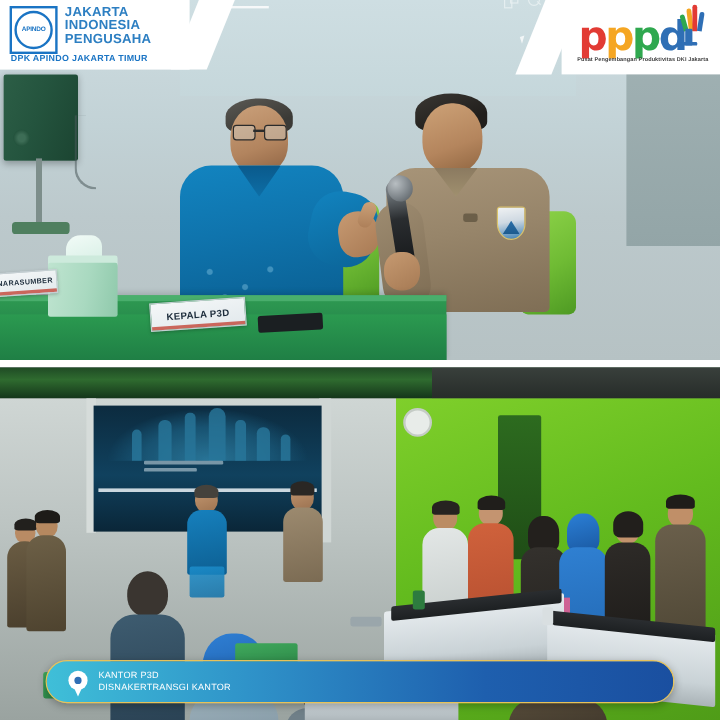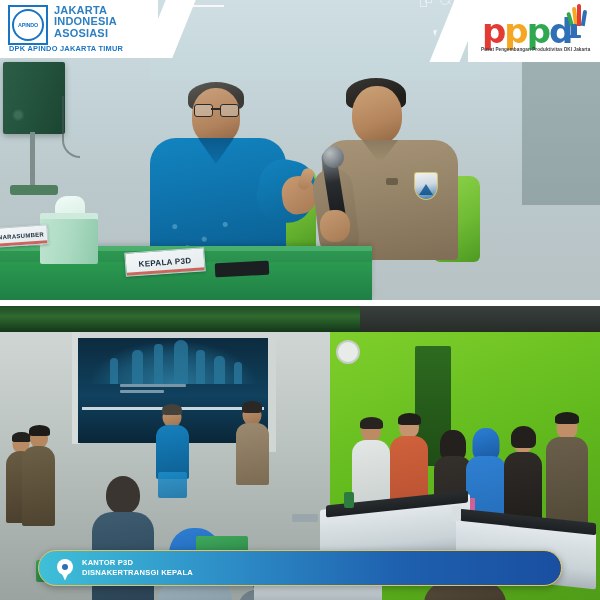--- a/index.html
+++ b/index.html
@@ -248,21 +248,21 @@
   
   .contactbar{
     position:absolute;left:38px;bottom:14px;width:524px;height:36px;border-radius:18px;z-index:12;
     background:linear-gradient(90deg,#3fbfd8 0%,#2f93c9 32%,#1e5fae 70%,#1a4fa0 100%);
     border:1.4px solid #e6c25a;
     display:flex;align-items:center;padding:0 10px;box-sizing:border-box;
     box-shadow:0 2px 7px rgba(0,0,0,.3);
   }
   .ci{display:flex;align-items:center;gap:6px;padding:0 8px;flex:0 0 auto;}
   .ci-txt{color:#ffffff;font-size:9.4px;font-weight:500;white-space:nowrap;letter-spacing:.1px;}
-  .ci-txt.two{font-size:7.6px;font-weight:700;line-height:1.28;letter-spacing:.2px;}
+  .ci-txt.two{font-size:7.6px;font-weight:400;line-height:1.28;letter-spacing:.2px;}
   .cico{width:19px;height:19px;flex:0 0 auto;position:relative;}
   .ig-box{width:100%;height:100%;border-radius:50%;background:#fff;display:flex;align-items:center;justify-content:center;}
   .ig-in{width:11px;height:11px;border:1.5px solid #2f93c9;border-radius:3.4px;position:relative;}
   .ig-in:after{content:"";position:absolute;left:2.4px;top:2.4px;width:4.2px;height:4.2px;border:1.4px solid #2f93c9;border-radius:50%;}
   .ig-in:before{content:"";position:absolute;right:.6px;top:.6px;width:1.4px;height:1.4px;border-radius:50%;background:#2f93c9;}
   .www-box{width:100%;height:100%;border-radius:50%;background:#fff;position:relative;}
   .www-box:after{content:"";position:absolute;left:3.5px;top:3.5px;width:12px;height:12px;border-radius:50%;border:1.5px solid #2f93c9;box-sizing:border-box;}
   .www-box:before{content:"";position:absolute;left:9px;top:3.5px;width:1.4px;height:12px;background:#2f93c9;}
   .www-h{position:absolute;left:3.5px;top:8.8px;width:12px;height:1.4px;background:#2f93c9;}
   .yt-box{width:100%;height:100%;border-radius:50%;background:#fff;display:flex;align-items:center;justify-content:center;}
@@ -477,21 +477,21 @@
   <div class="apindo-badge">
     <div class="apindo-inner">
       <div class="apindo-mark">
         <div class="apindo-oval">
           <span>APINDO</span>
         </div>
       </div>
       <div class="apindo-words">
         <span>JAKARTA</span>
         <span>INDONESIA</span>
-        <span>ASOSIASI</span>
+        <span>PENGUSAHA</span>
       </div>
     </div>
     <div class="apindo-sub">DPK APINDO JAKARTA TIMUR</div>
   </div>
 
   <div class="pppd-badge">
     <div class="torch">
       <div class="torch-flame">
         <i style="left:0;height:14px;background:#2fa84f;transform:rotate(-16deg);"></i>
         <i style="left:4.5px;height:19px;background:#f5a623;transform:rotate(-7deg);"></i>
@@ -514,19 +514,19 @@
 
 
 
 
     <div class="ci">
       <span class="cico">
         <span class="pin-box"><span class="pin-dot"></span></span>
       </span>
       <span class="ci-txt two">
         <span style="display:block;">KANTOR P3D</span>
-        <span style="display:block;">DISNAKERTRANSGI KEPALA</span>
+        <span style="display:block;">DISNAKERTRANSGI KANTOR</span>
       </span>
     </div>
 
   </div>
 
 </div>
 
 </body></html>

